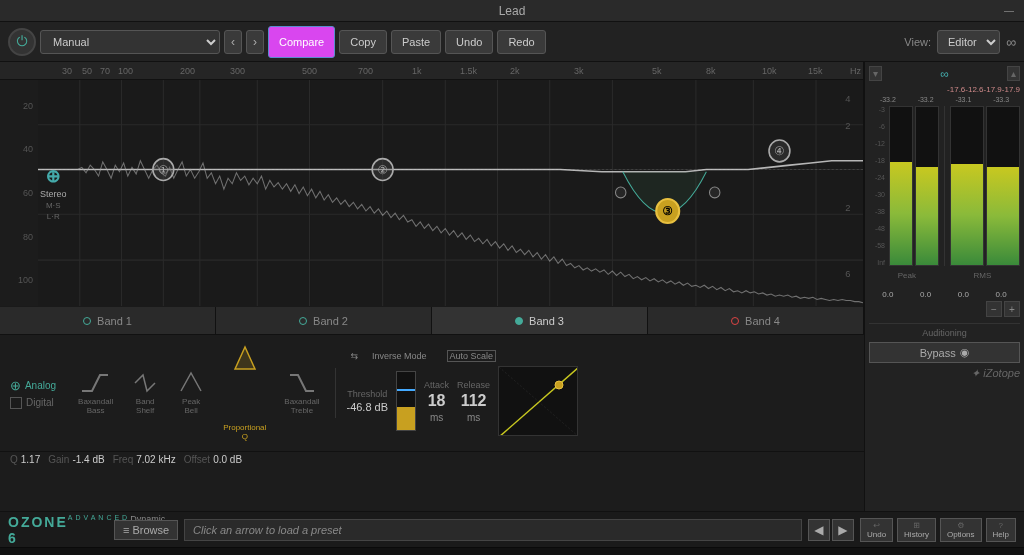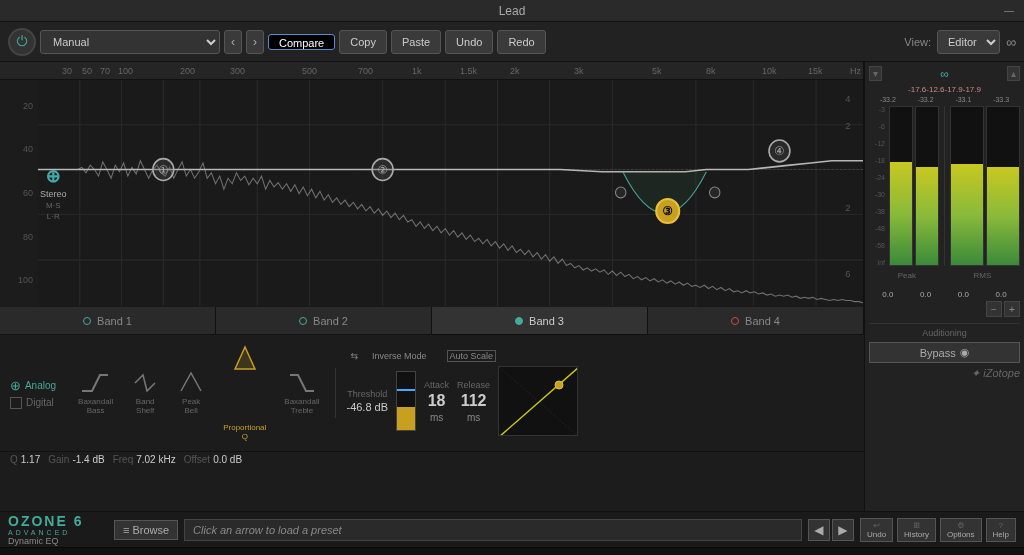--- a/index.html
+++ b/index.html
@@ -72,28 +72,28 @@
       background: #3a3a3a;
       border: 1px solid #555;
       color: #aaa;
       padding: 2px 6px;
       border-radius: 3px;
       cursor: pointer;
       font-size: 12px;
       height: 24px;
     }
     .btn-compare {
-      background: #000000;
+      background: #d946ef;
       border: 1px solid #5a8acf;
       color: #fff;
       padding: 2px 10px;
       border-radius: 3px;
       cursor: pointer;
       font-size: 11px;
-      height: 16px;
+      height: 32px;
     }
     .btn-normal {
       background: #3a3a3a;
       border: 1px solid #555;
       color: #ccc;
       padding: 2px 10px;
       border-radius: 3px;
       cursor: pointer;
       font-size: 11px;
       height: 24px;
@@ -444,21 +444,21 @@
       height: 36px;
       display: flex;
       align-items: center;
       padding: 0 8px;
       gap: 6px;
       border-top: 1px solid #111;
     }
 
     .logo-section {
       display: flex;
-      flex-direction: column;
+      flex-direction: row;
       width: 100px;
     }
     .logo-ozone {
       font-size: 14px;
       font-weight: bold;
       color: #4a9;
       letter-spacing: 2px;
     }
     .logo-advanced {
       font-size: 7px;
@@ -810,21 +810,21 @@
   </div>
 
   <div class="right-panel">
 
     <div class="meter-header">
       <span class="meter-arrow">▾</span>
       <span style="color:#4aa;font-size:12px;">∞</span>
       <span class="meter-arrow">▴</span>
     </div>
 
-    <div style="display:flex;justify-content:center;font-size:8px;color:#c88;margin-bottom:2px;">
+    <div style="display:flex;justify-content:flex-end;font-size:8px;color:#c88;margin-bottom:2px;">
       <span>-17.6</span>
       <span>-12.6</span>
       <span>-17.9</span>
       <span>-17.9</span>
     </div>
 
     <div style="display:flex;justify-content:space-around;font-size:7px;color:#888;margin-bottom:3px;">
       <span>-33.2</span>
       <span>-33.2</span>
       <span>-33.1</span>

